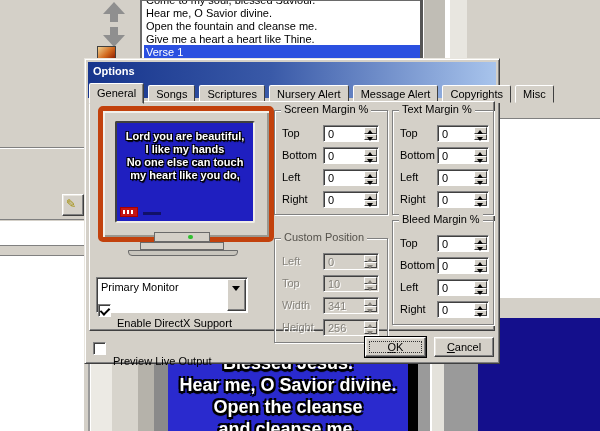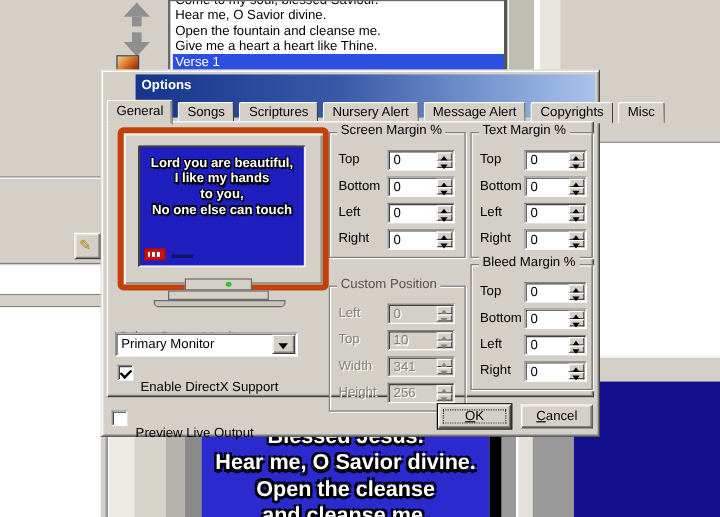--- a/index.html
+++ b/index.html
@@ -29,21 +29,21 @@
   #clipped-line span{display:block;margin-top:-7px;}
   #verse-row{position:absolute;left:2px;right:0;top:44px;height:14px;background:#2b50e0;
     color:#fff;padding-left:2px;line-height:14px;}
 
   
   #dialog{left:84px;top:58px;width:414px;height:304px;background:#d4d0c8;z-index:10;
     border:1px solid;border-color:#e9e6df #404040 #404040 #e9e6df;
     box-shadow:inset 1px 1px 0 #fff, inset -1px -1px 0 #808080;}
   #titlebar{left:3px;top:3px;right:3px;height:36px;
     background:linear-gradient(90deg,#16348c 0%,#3a5aa8 45%,#a8c4ec 100%);
-    color:#fff;font-weight:bold;line-height:18px;padding-left:5px;margin-left:25px;}
+    color:#fff;font-weight:bold;line-height:18px;padding-left:5px;}
   #tabs{left:4px;top:23px;right:4px;height:19px;white-space:nowrap;}
   .tab{display:inline-block;vertical-align:bottom;height:15px;line-height:15px;padding:1px 7px 0 7px;
     background:#d4d0c8;border:1px solid;border-color:#fff #404040 transparent #fff;
     border-radius:2px 2px 0 0;position:relative;margin-right:1px;}
   .tab.active{height:18px;line-height:17px;z-index:5;top:1px;box-shadow:inset -1px 0 0 #808080;}
   #tabpage{left:4px;top:42px;width:406px;height:230px;background:#d4d0c8;box-sizing:border-box;
     border:1px solid;border-color:#fff #404040 #404040 #fff;box-shadow:inset -1px -1px 0 #808080;}
 
   
   #bezel{left:8px;top:4px;width:166px;height:126px;background:#d4d0c8;border:5px solid #c2410c;
@@ -80,21 +80,21 @@
   .disabled .spin .sb.up::after{border-bottom-color:#86837c;}
   .disabled .spin .sb.dn::after{border-top-color:#86837c;}
 
   
   .chk{width:13px;height:13px;box-sizing:border-box;background:#fff;display:inline-block;
     border:1px solid;border-color:#808080 #fff #fff #808080;box-shadow:inset 1px 1px 0 #404040;position:relative;}
   .chk.checked::after{content:"";position:absolute;left:3px;top:1px;width:4px;height:7px;
     border-right:2px solid #000;border-bottom:2px solid #000;transform:rotate(45deg);}
 
   
-  #combo{height:20px;box-sizing:border-box;background:#fff;
+  #combo{height:36px;box-sizing:border-box;background:#fff;
     border:1px solid;border-color:#808080 #fff #fff #808080;box-shadow:inset 1px 1px 0 #404040;}
   #combo .cval{position:absolute;left:4px;top:2px;line-height:15px;}
   #combo-btn{position:absolute;top:1px;right:1px;width:17px;bottom:1px;background:#d4d0c8;
     border:1px solid;border-color:#fff #404040 #404040 #fff;box-shadow:inset -1px -1px 0 #808080;}
   #combo-btn::after{content:"";position:absolute;left:4px;top:6px;width:0;height:0;
     border-left:4px solid transparent;border-right:4px solid transparent;border-top:5px solid #000;}
 
   
   .btn{background:#d4d0c8;border:1px solid;border-color:#fff #404040 #404040 #fff;
     box-shadow:inset -1px -1px 0 #808080, inset 1px 1px 0 #e9e6df;
@@ -191,22 +191,22 @@
     </div>
 
     <div class="abs" id="tabpage">
 
       
       <div class="abs" id="bezel">
         <div id="prev-screen">
           <div id="prev-text">
             <div>Lord you are beautiful,</div>
             <div>I like my hands</div>
-            <div>to you,</div>
             <div>No one else can touch</div>
+            <div>my heart like you do,</div>
           </div>
           <div id="logo-badge"></div>
           <div id="badge-caption"></div>
         </div>
       </div>
       <div class="abs stand" style="left:64px;top:130px;width:56px;height:10px;">
         <div id="led"></div>
       </div>
       <div class="abs stand" style="left:50px;top:140px;width:84px;height:8px;"></div>
       <div class="abs stand" style="left:38px;top:148px;width:110px;height:6px;border-radius:0 0 4px 4px;background:#c8c5bd;"></div>

